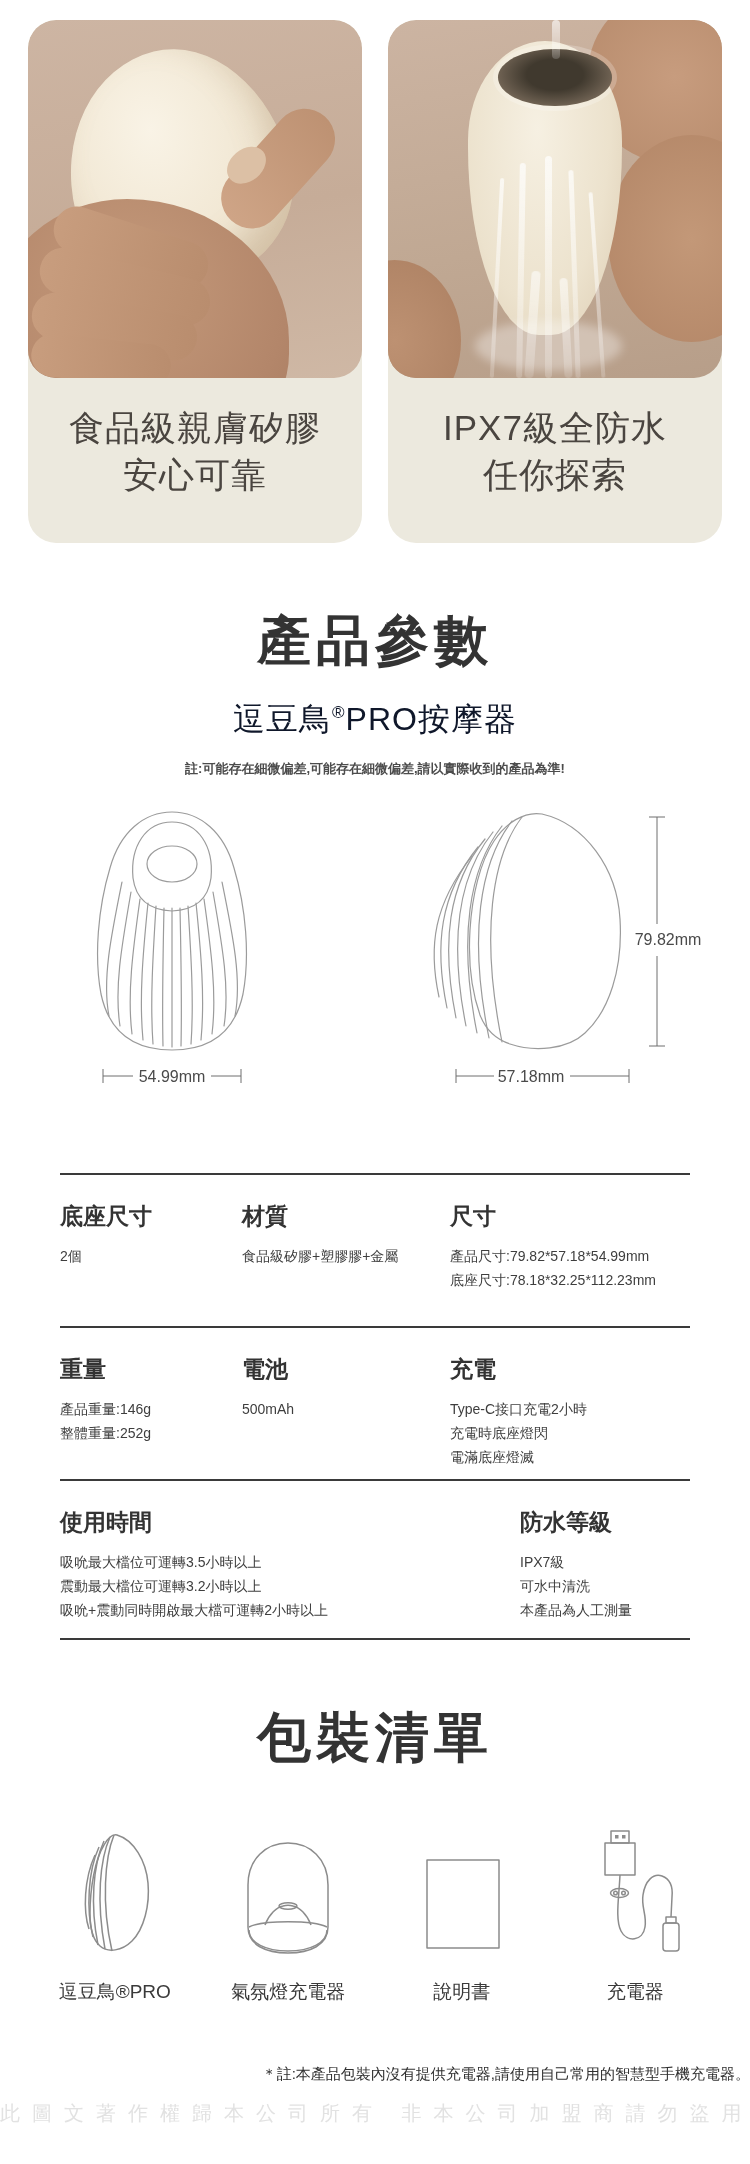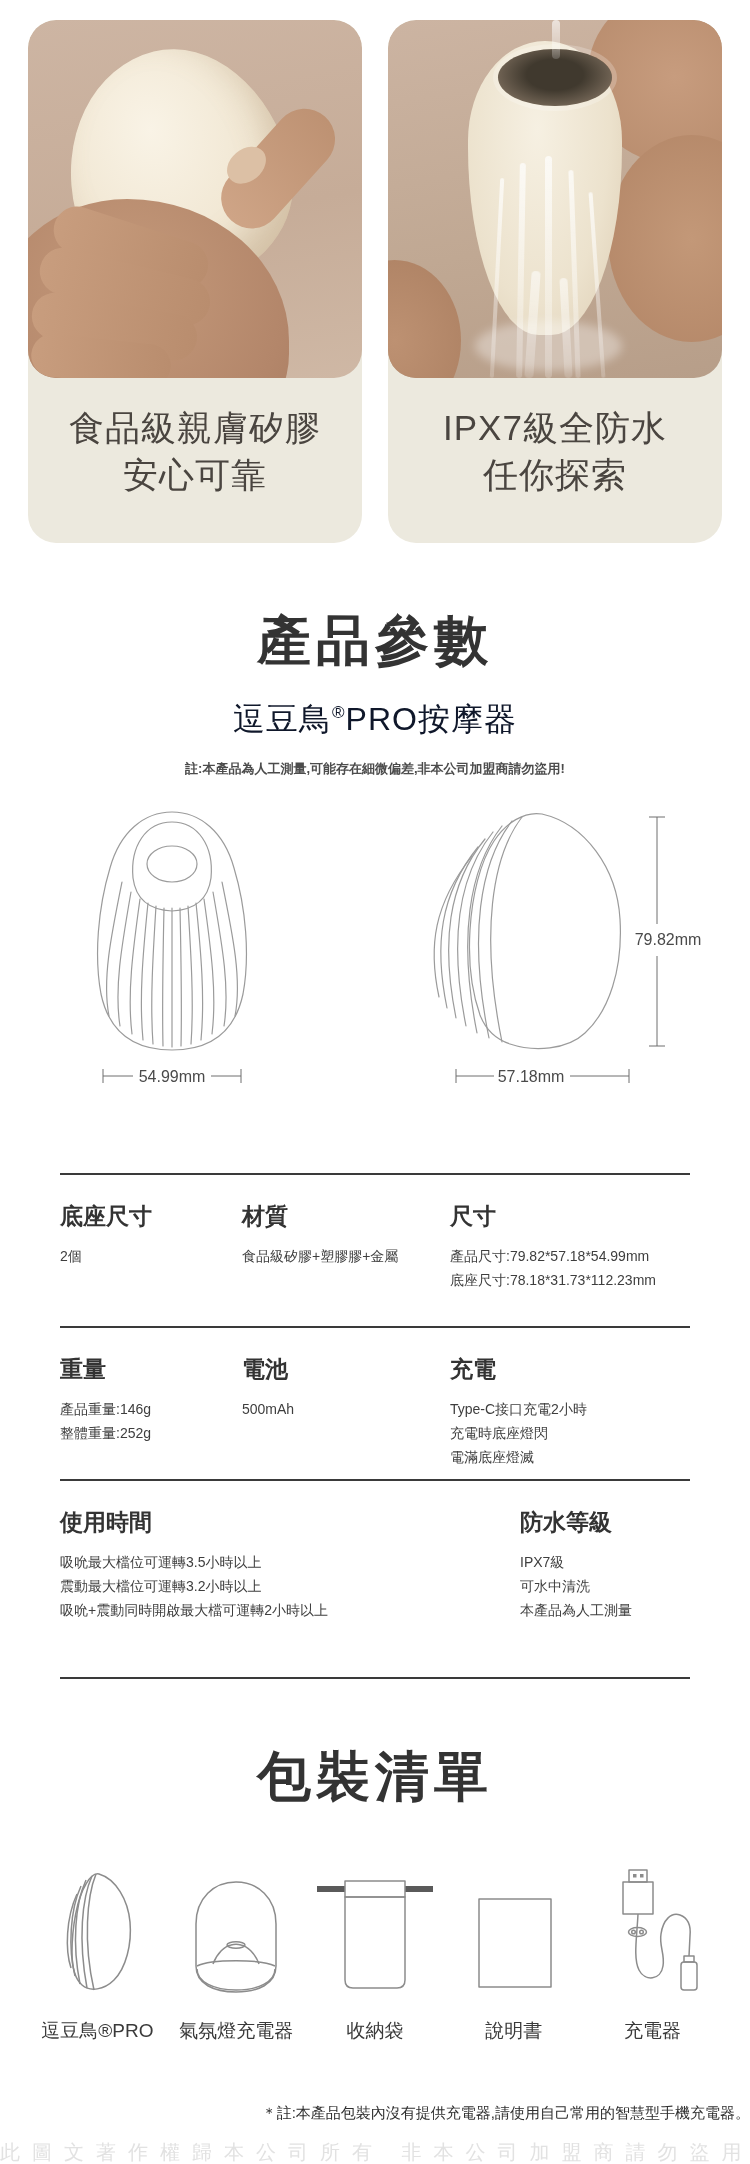--- a/index.html
+++ b/index.html
@@ -67,21 +67,21 @@
   .note { margin-top:18px; text-align:center; font-size:13px; font-weight:600; color:#4c4c4c; }
 
   .drawings { display:block; margin-top:26px; }
   .ln { stroke:#9b9b9b; stroke-width:1.2; fill:none; stroke-linecap:round; }
   .dimln { stroke:#6e6e6e; stroke-width:1; fill:none; }
   .dimtx { fill:#4a4a4a; font-size:16px; font-family:"Liberation Sans",sans-serif; }
 
   
   .spec-table { margin:39px 60px 0; }
   .spec-row { display:grid; border-top:2px solid #3a3a3a; padding-top:26px; height:153px; }
-  .spec-row.last { border-bottom:2px solid #3a3a3a; height:200px; }
+  .spec-row.last { border-bottom:2px solid #3a3a3a; height:161px; }
   .cols3 { grid-template-columns:182px 208px 1fr; }
   .cols2 { grid-template-columns:460px 1fr; }
   .spec-label { font-size:23px; font-weight:700; color:#333; }
   .spec-val { margin-top:13px; font-size:14px; color:#3e3e3e; line-height:1.7; }
 
   
   .pkg-title { margin-top:62px; text-align:center; font-size:54px; font-weight:700;
     letter-spacing:5px; color:#333; }
   .pkg-items { display:flex; margin:54px 28px 0; }
   .pkg-item { flex:1; text-align:center; }
@@ -136,21 +136,21 @@
       </div>
       <div class="caption">
         <div>IPX7級全防水</div>
         <div>任你探索</div>
       </div>
     </div>
   </div>
 
   <h1 class="sec-title">產品參數</h1>
   <div class="subtitle"><span>逗豆鳥</span><sup>®</sup><span>PRO按摩器</span></div>
-  <div class="note">註:本產品為人工測量,可能存在細微偏差,非本公司加盟商請勿盜用!</div>
+  <div class="note">註:可能存在細微偏差,可能存在細微偏差,請以實際收到的產品為準!</div>
 
   <svg class="drawings" width="750" height="330" viewBox="0 0 750 330">
 
     <g>
       <path class="ln" d="M172,8 C200,8 224,28 234,64 C246,104 250,152 243,190 C234,232 206,246 172,246 C138,246 110,232 101,190 C94,152 98,104 110,64 C120,28 144,8 172,8 Z"></path>
       <path class="ln" d="M172,18 C198,18 214,42 211,74 C208,97 193,106 172,107 C151,106 136,97 133,74 C130,42 146,18 172,18 Z"></path>
       <ellipse class="ln" cx="172" cy="60" rx="25" ry="18"></ellipse>
       <path class="ln" d="M172,104 L172,243"></path>
       <path class="ln" d="M164,104 C163,150 162,200 163,242"></path>
       <path class="ln" d="M180,104 C181,150 182,200 181,242"></path>
@@ -204,21 +204,21 @@
       <div>
         <div class="spec-label">材質</div>
         <div class="spec-val">
             <div>食品級矽膠+塑膠膠+金屬</div>
           </div>
       </div>
       <div>
         <div class="spec-label">尺寸</div>
         <div class="spec-val">
           <div>產品尺寸:79.82*57.18*54.99mm</div>
-          <div>底座尺寸:78.18*31.73*112.23mm</div>
+          <div>底座尺寸:78.18*32.25*112.23mm</div>
         </div>
       </div>
     </div>
     <div class="spec-row cols3">
       <div>
         <div class="spec-label">重量</div>
         <div class="spec-val">
           <div>產品重量:146g</div>
           <div>整體重量:252g</div>
         </div>
@@ -278,30 +278,20 @@
       <div class="pkg-icon">
         <svg width="120" height="120" viewBox="0 0 120 120">
           <path class="icn" d="M20,50 C20,24 38,8 60,8 C82,8 100,24 100,50 L100,92 C100,110 82,118 60,118 C38,118 20,110 20,92 Z"></path>
           <path class="icn" d="M21,92 C35,85 85,85 99,92"></path>
           <path class="icn" d="M21,95 C21,108 38,116 60,116 C82,116 99,108 99,95"></path>
           <path class="icn" d="M37,90 C41,79 49,72 55,71 C58,70 62,70 65,71 C71,72 79,79 83,90"></path>
           <ellipse class="icn" cx="60" cy="71" rx="9" ry="3.2"></ellipse>
         </svg>
       </div>
       <div class="pkg-label">氣氛燈充電器</div>
-    </div>
-    <div class="pkg-item">
-      <div class="pkg-icon">
-        <svg width="120" height="120" viewBox="0 0 120 120">
-          <path class="rod" d="M2,15 H30 M90,15 H118"></path>
-          <rect class="icn" x="30" y="7" width="60" height="16"></rect>
-          <path class="icn" d="M30,23 L90,23 L90,106 Q90,114 82,114 L38,114 Q30,114 30,106 Z"></path>
-        </svg>
-      </div>
-      <div class="pkg-label">收納袋</div>
     </div>
     <div class="pkg-item">
       <div class="pkg-icon">
         <svg width="120" height="110" viewBox="0 0 120 110">
           <rect class="icn" x="25" y="15" width="72" height="88"></rect>
         </svg>
       </div>
       <div class="pkg-label">說明書</div>
     </div>
     <div class="pkg-item">

